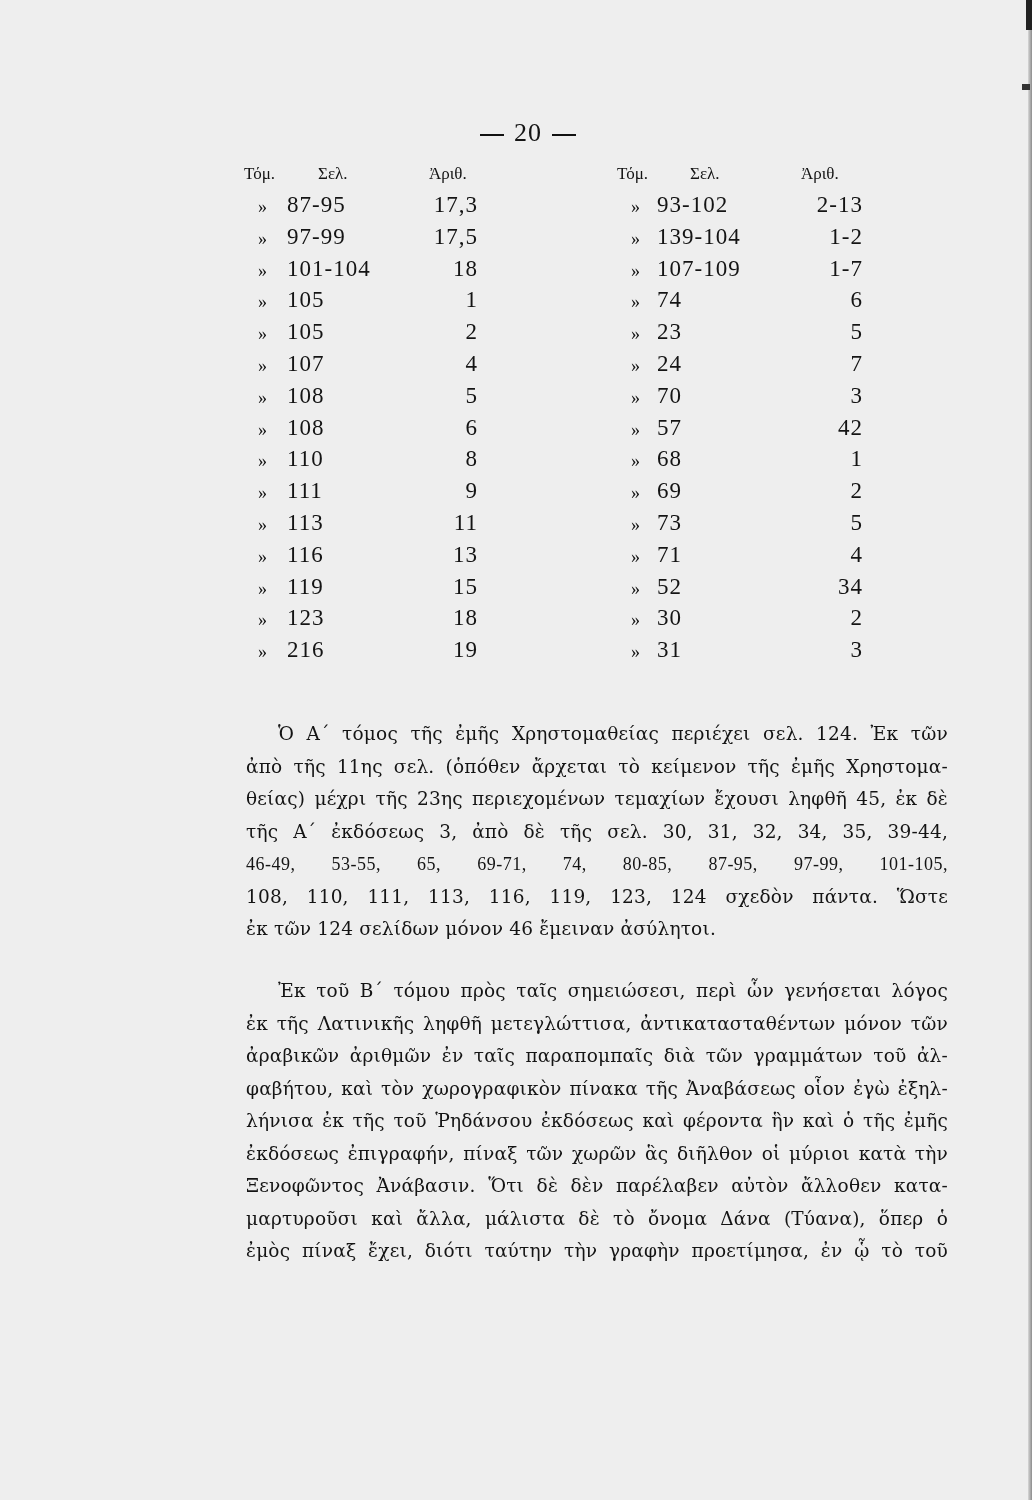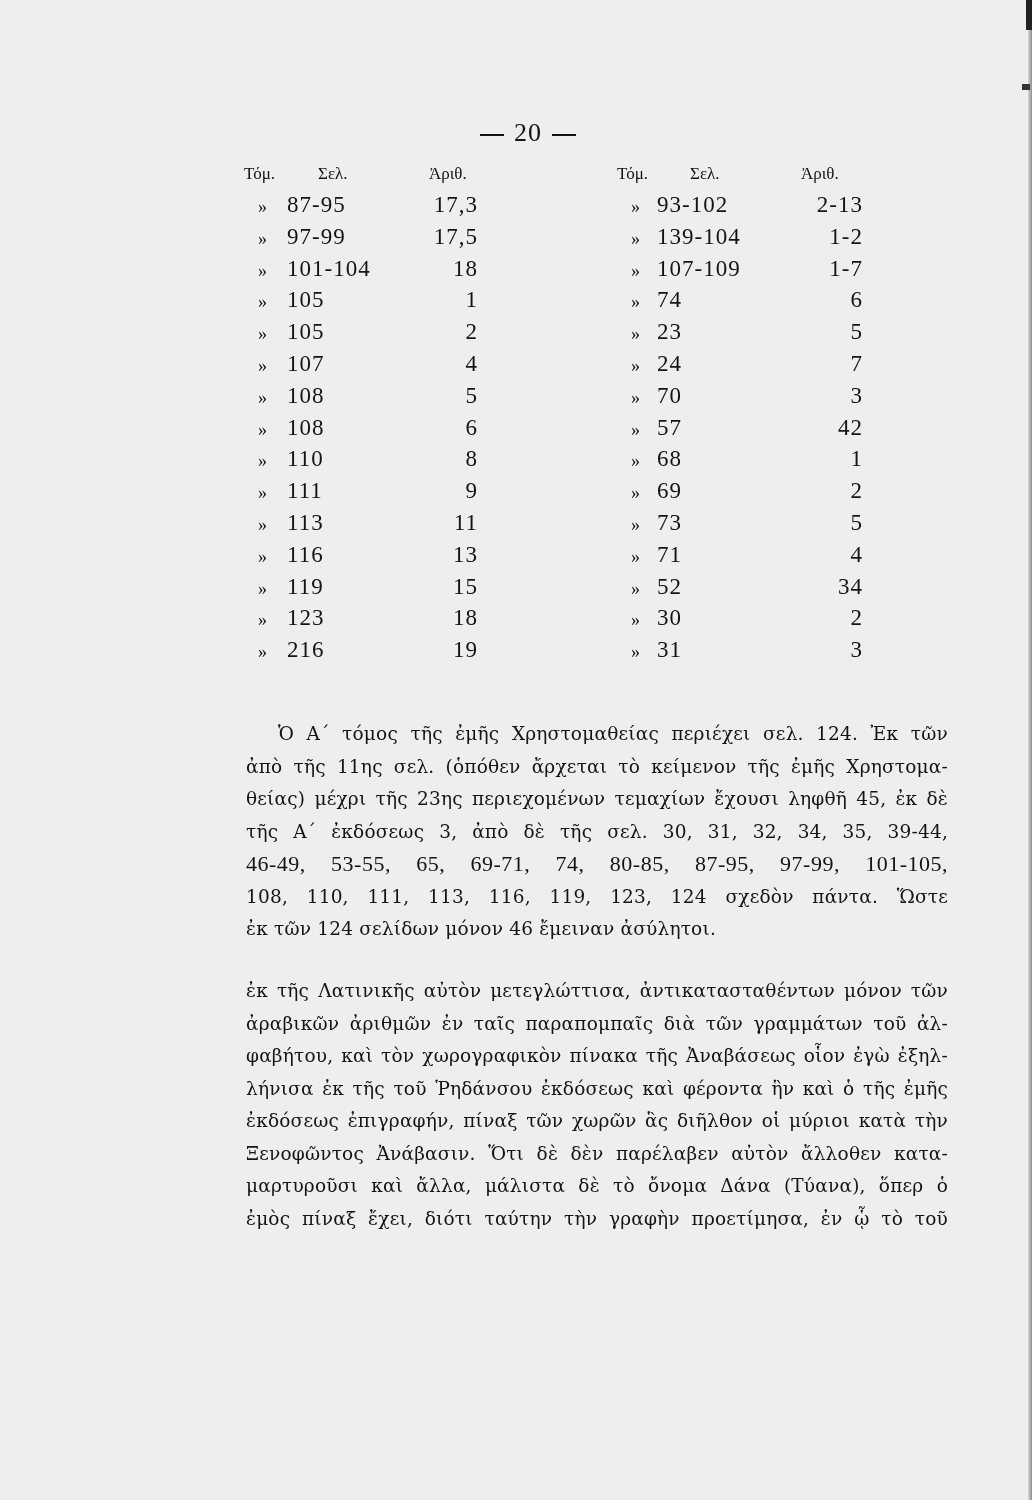--- a/index.html
+++ b/index.html
@@ -117,21 +117,21 @@
     .para2 { top: 975px; }
     .line {
       display: block;
       text-align: justify;
       text-align-last: justify;
       height: 32.5px;
       white-space: nowrap;
     }
     .line.last { text-align-last: left; }
     .indent { padding-left: 32px; }
-    .nums { font-family: "Liberation Serif", serif; font-size: 22px; letter-spacing: 0.5px; }
+    .nums { font-family: "Liberation Serif", serif; font-size: 18px; letter-spacing: 0.5px; }
   </style>
 </head>
 <body>
 
 <div class="page">
   <div class="edge"></div>
   <div class="edge-mark"></div>
   <div class="edge-tick"></div>
 
   <div class="page-number">
@@ -312,21 +312,22 @@
     <span class="line indent">Ὁ Α΄ τόμος τῆς ἐμῆς Χρηστομαθείας περιέχει σελ. 124. Ἐκ τῶν</span>
     <span class="line">ἀπὸ τῆς 11ης σελ. (ὁπόθεν ἄρχεται τὸ κείμενον τῆς ἐμῆς Χρηστομα-</span>
     <span class="line">θείας) μέχρι τῆς 23ης περιεχομένων τεμαχίων ἔχουσι ληφθῆ 45, ἐκ δὲ</span>
     <span class="line">τῆς Α΄ ἐκδόσεως 3, ἀπὸ δὲ τῆς σελ. 30, 31, 32, 34, 35, 39-44,</span>
     <span class="line nums">46-49, 53-55, 65, 69-71, 74, 80-85, 87-95, 97-99, 101-105,</span>
     <span class="line">108, 110, 111, 113, 116, 119, 123, 124 σχεδὸν πάντα. Ὥστε</span>
     <span class="line last">ἐκ τῶν 124 σελίδων μόνον 46 ἔμειναν ἀσύλητοι.</span>
   </div>
 
   <div class="text-block para2">
-    <span class="line">ἐκ τῆς Λατινικῆς αὐτὸν μετεγλώττισα, ἀντικατασταθέντων μόνον τῶν</span>
+    <span class="line indent">Ἐκ τοῦ Β΄ τόμου πρὸς ταῖς σημειώσεσι, περὶ ὧν γενήσεται λόγος</span>
+    <span class="line">ἐκ τῆς Λατινικῆς ληφθῆ μετεγλώττισα, ἀντικατασταθέντων μόνον τῶν</span>
     <span class="line">ἀραβικῶν ἀριθμῶν ἐν ταῖς παραπομπαῖς διὰ τῶν γραμμάτων τοῦ ἀλ-</span>
     <span class="line">φαβήτου, καὶ τὸν χωρογραφικὸν πίνακα τῆς Ἀναβάσεως οἷον ἐγὼ ἐξηλ-</span>
     <span class="line">λήνισα ἐκ τῆς τοῦ Ῥηδάνσου ἐκδόσεως καὶ φέροντα ἣν καὶ ὁ τῆς ἐμῆς</span>
     <span class="line">ἐκδόσεως ἐπιγραφήν, πίναξ τῶν χωρῶν ἃς διῆλθον οἱ μύριοι κατὰ τὴν</span>
     <span class="line">Ξενοφῶντος Ἀνάβασιν. Ὅτι δὲ δὲν παρέλαβεν αὐτὸν ἄλλοθεν κατα-</span>
     <span class="line">μαρτυροῦσι καὶ ἄλλα, μάλιστα δὲ τὸ ὄνομα Δάνα (Τύανα), ὅπερ ὁ</span>
     <span class="line">ἐμὸς πίναξ ἔχει, διότι ταύτην τὴν γραφὴν προετίμησα, ἐν ᾧ τὸ τοῦ</span>
   </div>
 </div>
 

